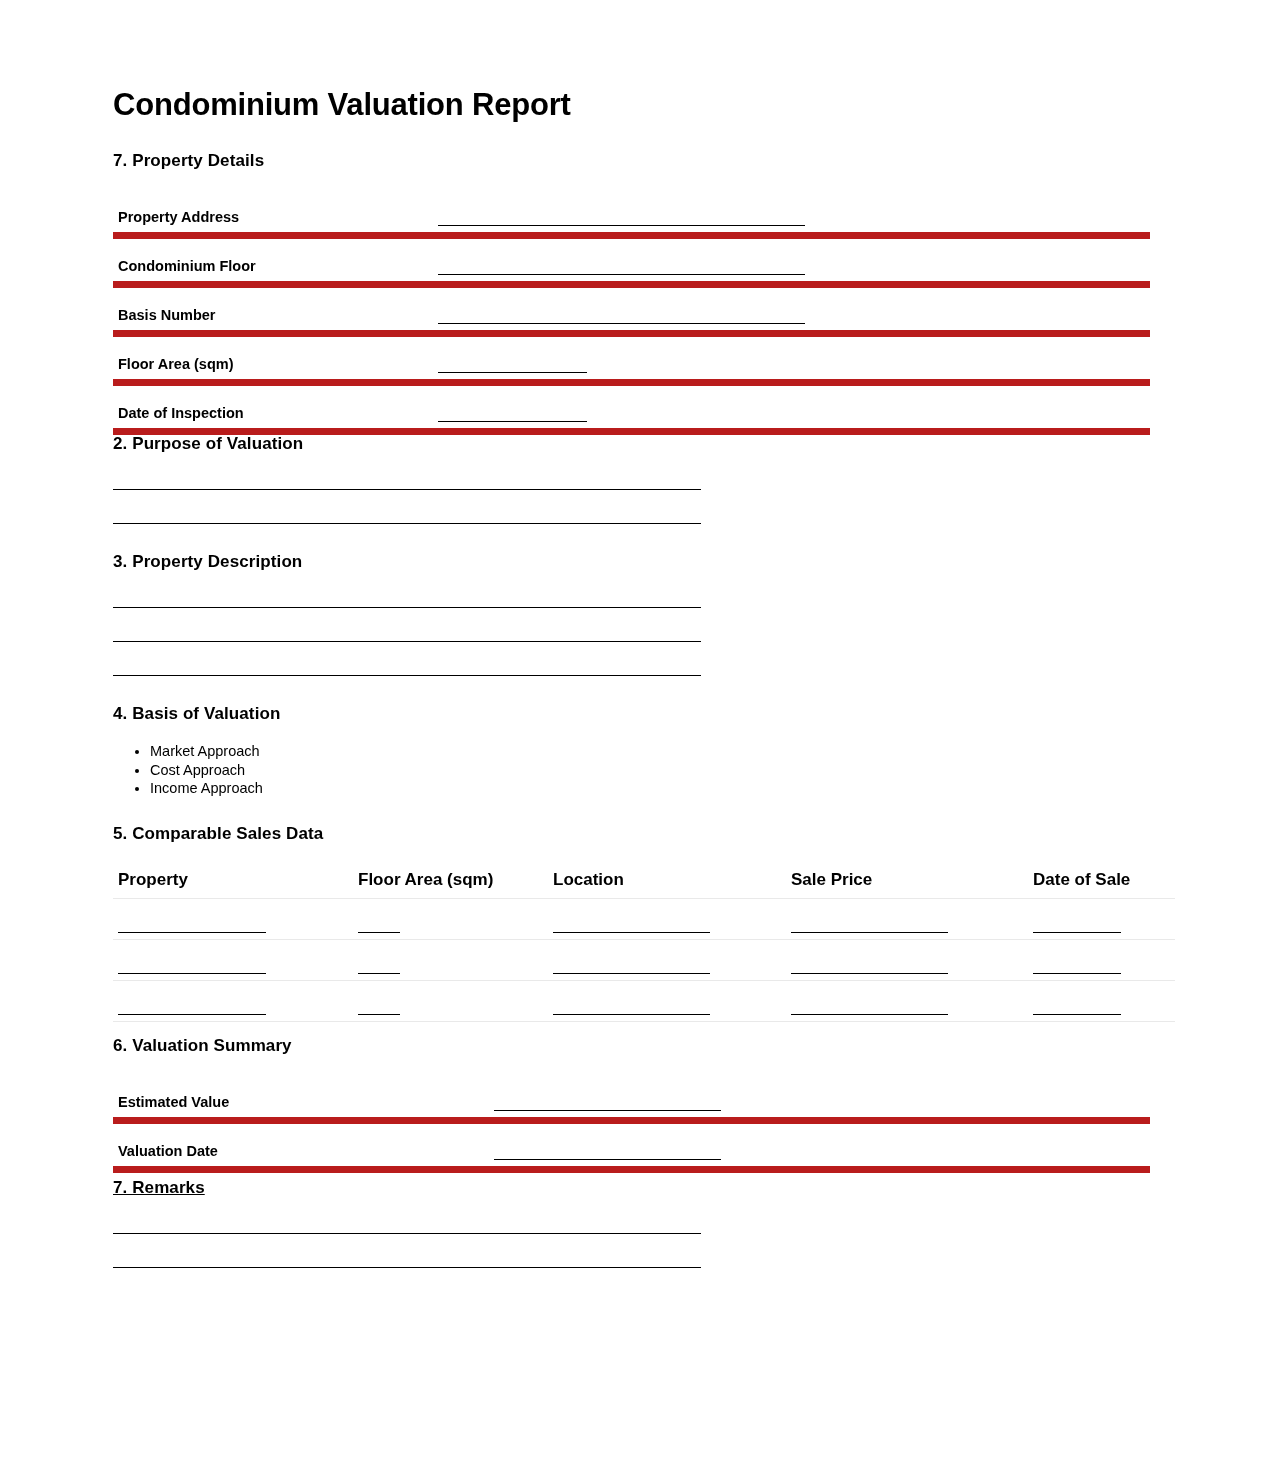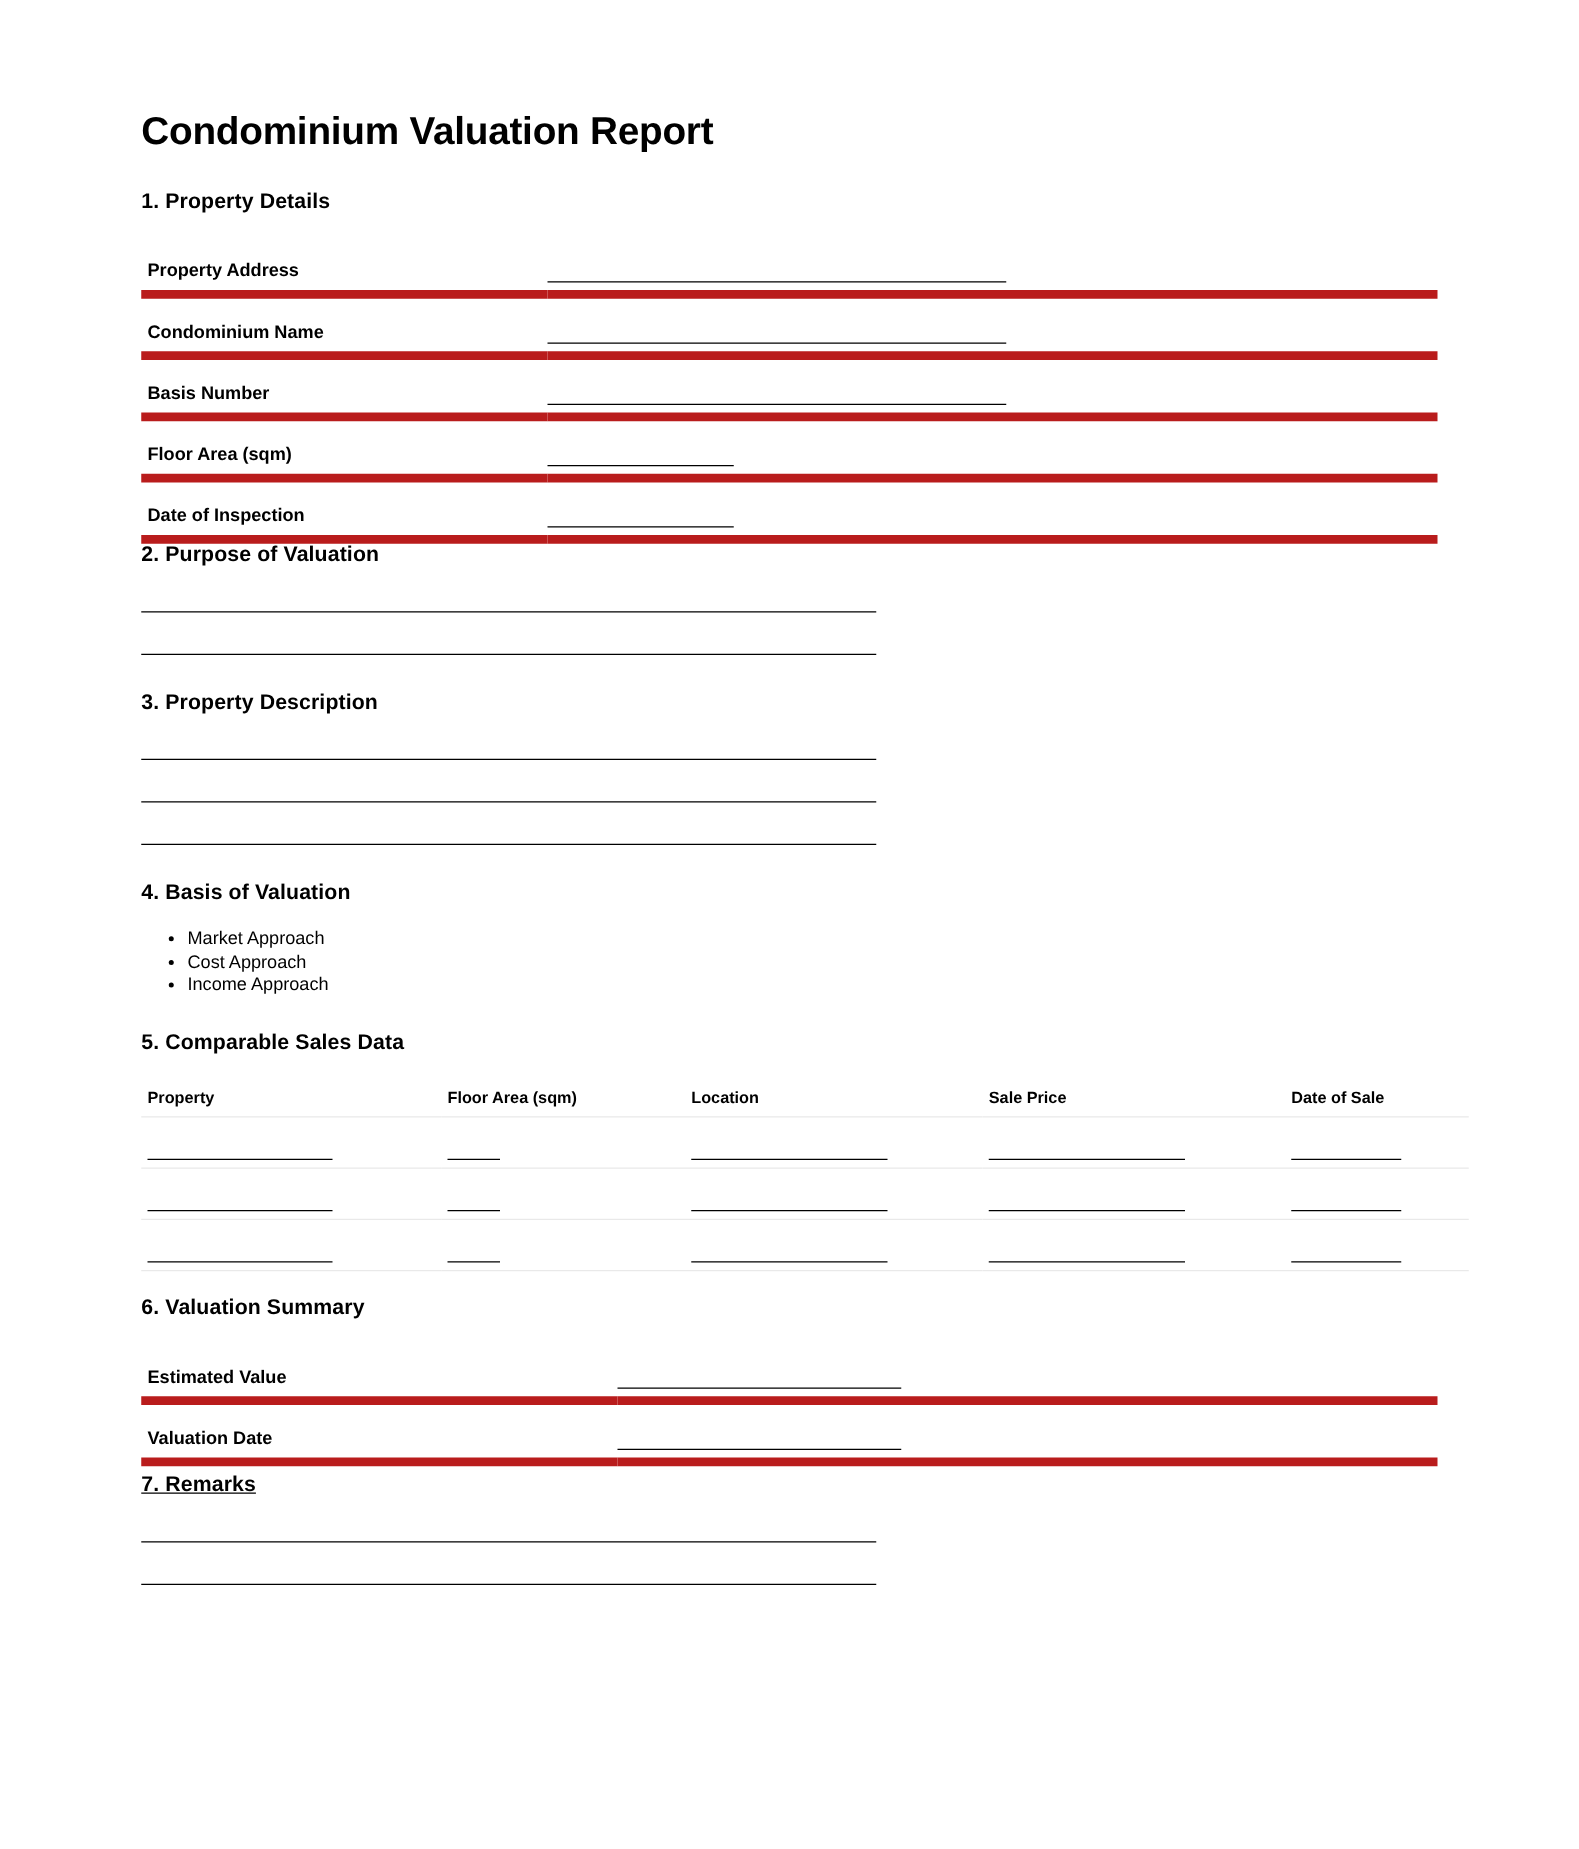--- a/index.html
+++ b/index.html
@@ -107,21 +107,21 @@
   
   .sales-table {
     position: absolute;
     left: 113px;
     width: 1037px;
     border-collapse: collapse;
     table-layout: fixed;
   }
   .sales-table th {
     text-align: left;
-    font-size: 13px;
+    font-size: 17px;
     font-weight: bold;
     padding: 0 0 8px 5px;
     border-bottom: 1px solid #e9e9e9;
     white-space: nowrap;
   }
   .sales-table td {
     border-bottom: 1px solid #e9e9e9;
     padding: 0 0 6px 5px;
     height: 34px;
     vertical-align: bottom;
@@ -138,32 +138,32 @@
   .f-price    { width: 157px; }
   .f-date     { width: 88px; }
 </style>
 </head>
 <body>
 
 <div class="page">
 
   <div class="doc-title">Condominium Valuation Report</div>
 
-  <div class="section-heading" style="top:151px;">1. Property Details</div>
+  <div class="section-heading" style="top:151px;">7. Property Details</div>
 
   <table class="kv-table" style="top:190px;">
     <tbody>
       <tr>
         <td class="kv-label" style="width:320px;">Property Address</td>
         <td class="kv-value">
           <span class="fill w-long"></span>
         </td>
       </tr>
       <tr>
-        <td class="kv-label">Condominium Name</td>
+        <td class="kv-label">Condominium Floor</td>
         <td class="kv-value">
           <span class="fill w-long"></span>
         </td>
       </tr>
       <tr>
         <td class="kv-label">Basis Number</td>
         <td class="kv-value">
           <span class="fill w-long"></span>
         </td>
       </tr>

